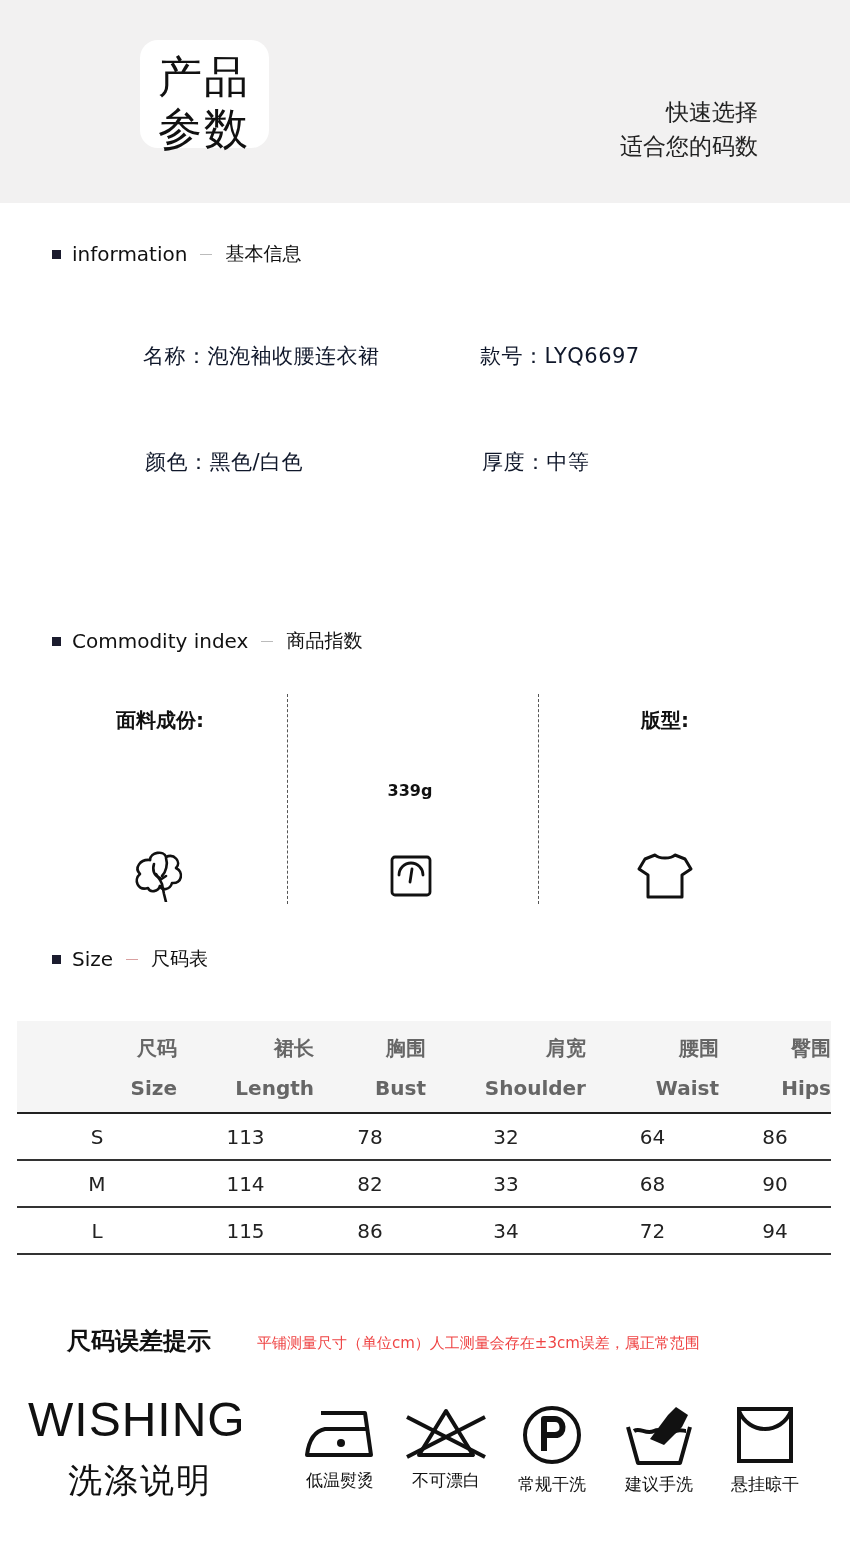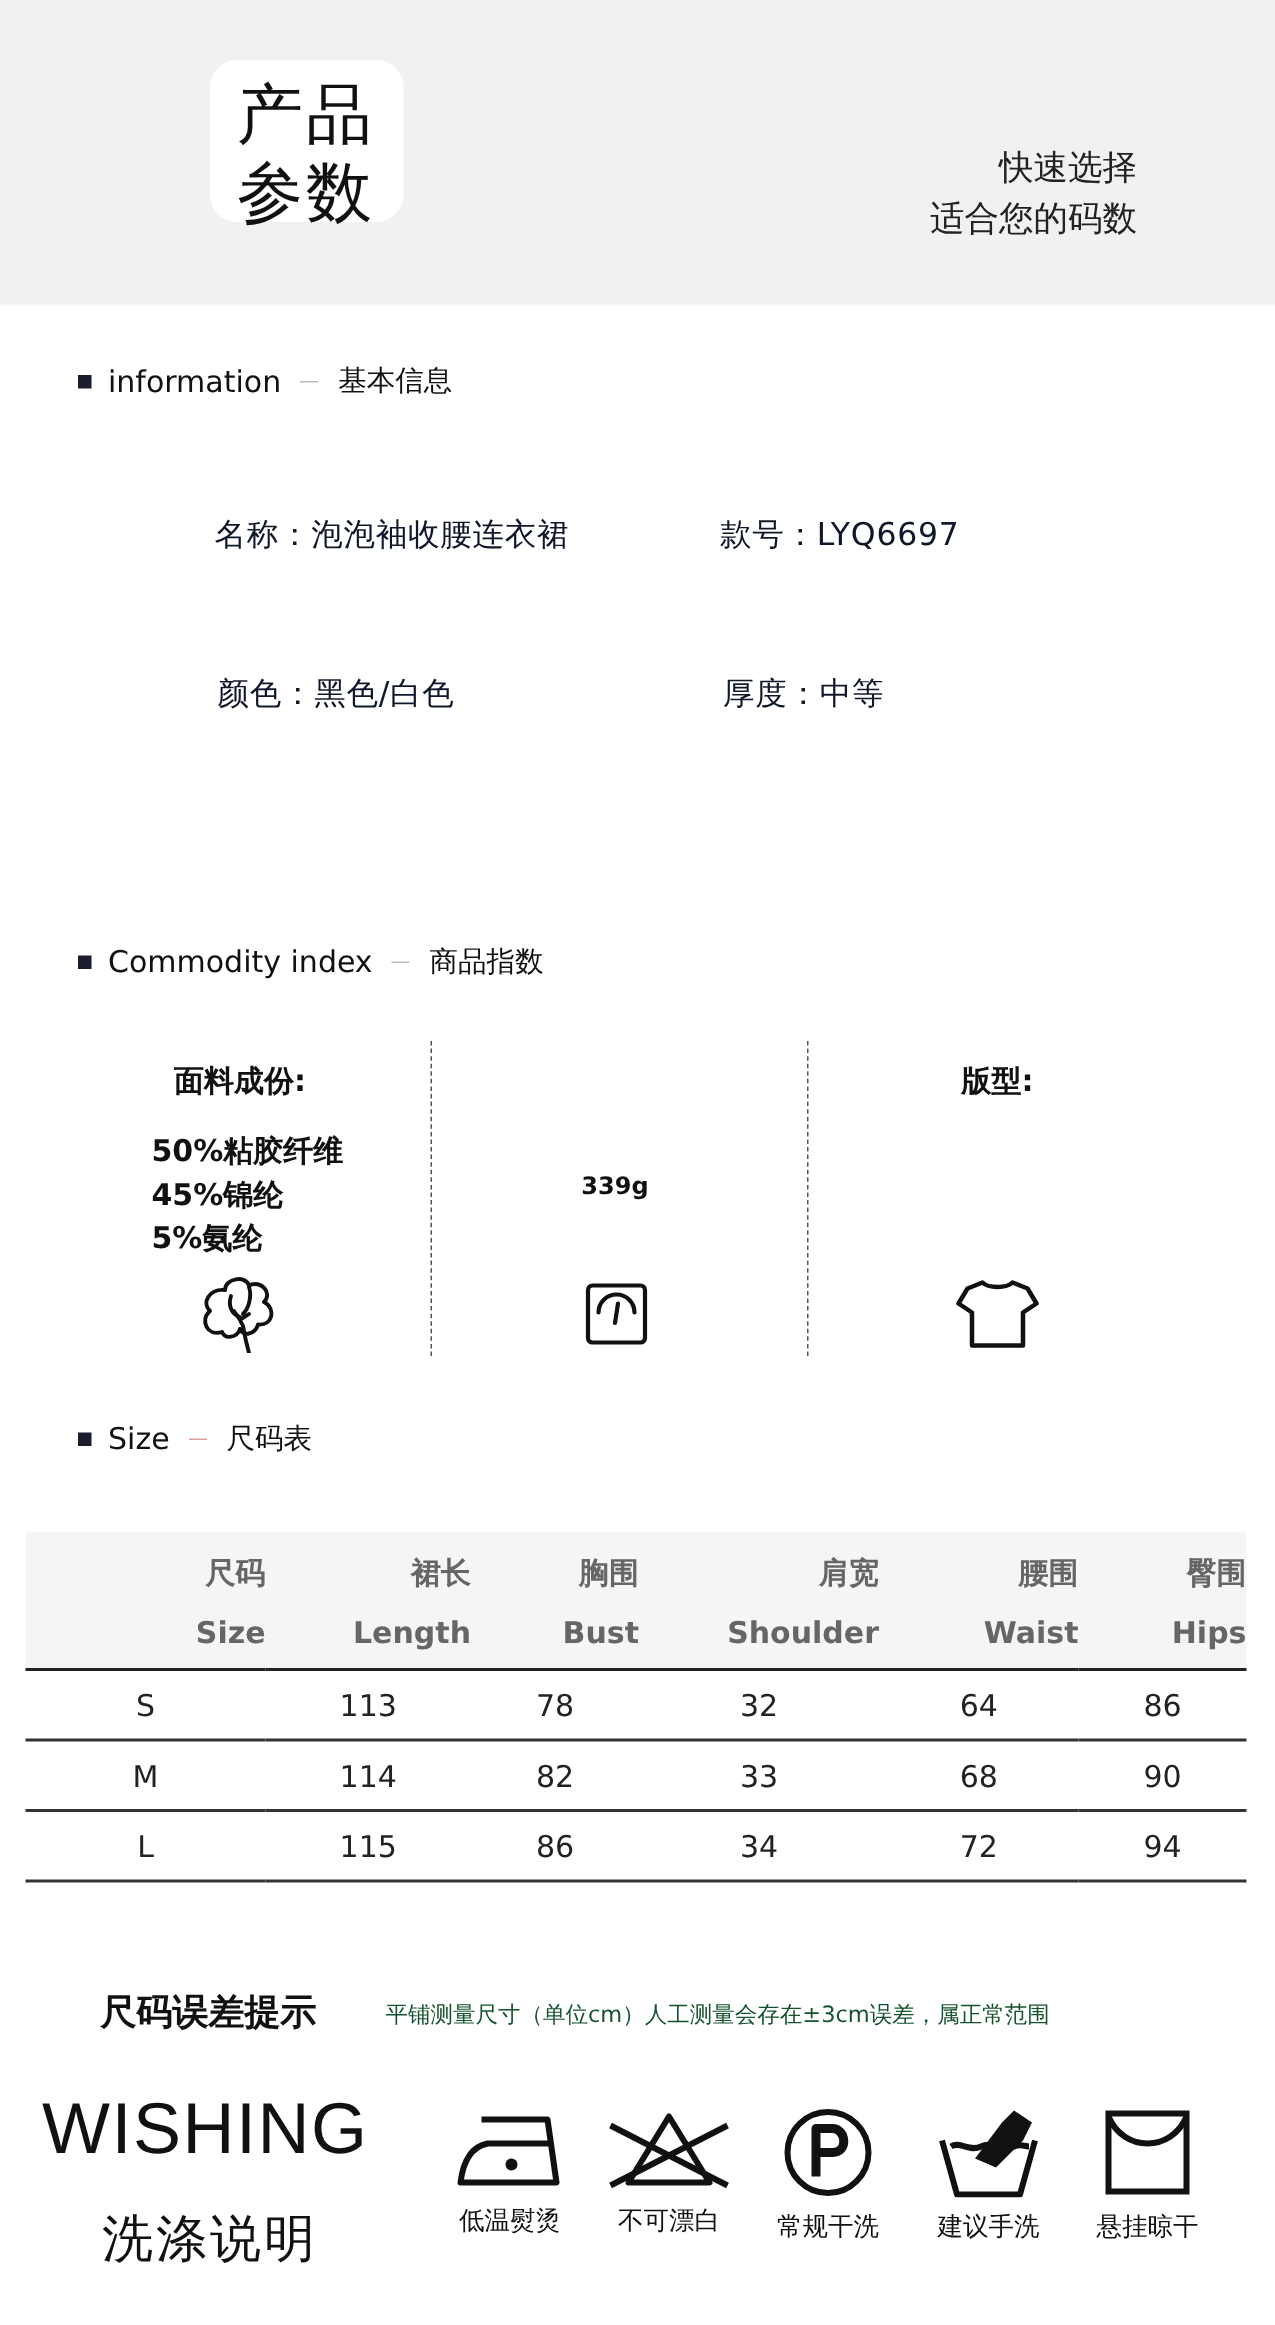--- a/index.html
+++ b/index.html
@@ -29,24 +29,24 @@
   .col .icon { position: absolute; top: 155px; }
   .vdash { position: absolute; top: 694px; height: 210px; width: 0; border-left: 1px dashed #555; }
 
   .size-table { position: absolute; left: 17px; top: 1021px; width: 814px; border-collapse: collapse; table-layout: fixed; }
   .size-table th { background: #f5f5f5; color: #666; font-weight: bold; font-size: 20px; height: 46px; text-align: right; }
   .size-table thead tr.cn th { padding-top: 8px; }
   .size-table thead tr.en th { border-bottom: 2px solid #222; padding-bottom: 4px; }
   .size-table td { height: 47px; text-align: center; font-size: 20px; color: #222; border-bottom: 2px solid #333; }
 
   .tip-title { position: absolute; left: 67px; top: 1325px; font-size: 24px; font-weight: bold; white-space: nowrap; }
-  .tip-text { position: absolute; left: 257px; top: 1334px; font-size: 15px; white-space: nowrap; color: #14532d; }
+  .tip-text { position: absolute; left: 257px; top: 1334px; font-size: 15px; white-space: nowrap; color: #ef4444; }
 
   .wash-brand { position: absolute; left: 28px; top: 1392px; font-size: 48px; letter-spacing: 1px; white-space: nowrap; color: #111; font-family: "Liberation Sans", sans-serif; }
-  .wash-cn { position: absolute; left: 68px; top: 1458px; font-size: 34px; letter-spacing: 2px; white-space: nowrap; color: #111; margin-top: 12px; }
+  .wash-cn { position: absolute; left: 68px; top: 1458px; font-size: 34px; letter-spacing: 2px; white-space: nowrap; color: #111; }
   .care { position: absolute; top: 1405px; width: 100px; text-align: center; }
   .care svg { display: block; margin: 0 auto; }
   .care .lbl { margin-top: 8px; font-size: 17px; color: #111; white-space: nowrap; }
 </style>
 </head>
 <body>
 
 <div class="hero">
   <div class="hero-badge">
     <div class="line l1">产品</div>
@@ -72,25 +72,20 @@
 
 <div class="sec-head" style="top:628px;">
   <span class="sq"></span>
   <span class="en">Commodity index</span>
   <span class="dash"></span>
   <span class="cn">商品指数</span>
 </div>
 
 <div class="col" style="left:60px; width:200px;">
   <div class="title">面料成份:</div>
-  <div class="lines" style="left:41px;">
-    <div>50%粘胶纤维</div>
-    <div>45%锦纶</div>
-    <div>5%氨纶</div>
-  </div>
   <div class="icon" style="left:72px;">
     <svg width="56" height="52" viewBox="0 0 56 52" fill="none" stroke="#111" stroke-width="2.6" stroke-linecap="round" stroke-linejoin="round">
       <path d="M18 10 C18 2, 32 0, 34 7 C42 3, 50 12, 44 18 C52 22, 50 34, 40 33 C38 40, 30 41, 28 36"></path>
       <path d="M18 10 C8 9, 2 18, 8 24 C1 30, 6 41, 16 38 C18 43, 26 42, 28 36"></path>
       <path d="M22 14 C20 20, 22 26, 28 28"></path>
       <path d="M34 8 C36 14, 34 22, 30 26"></path>
       <path d="M28 30 L34 26 M28 30 L24 24 M28 30 L30 34 L32 44 L34 52"></path>
     </svg>
   </div>
 </div>

